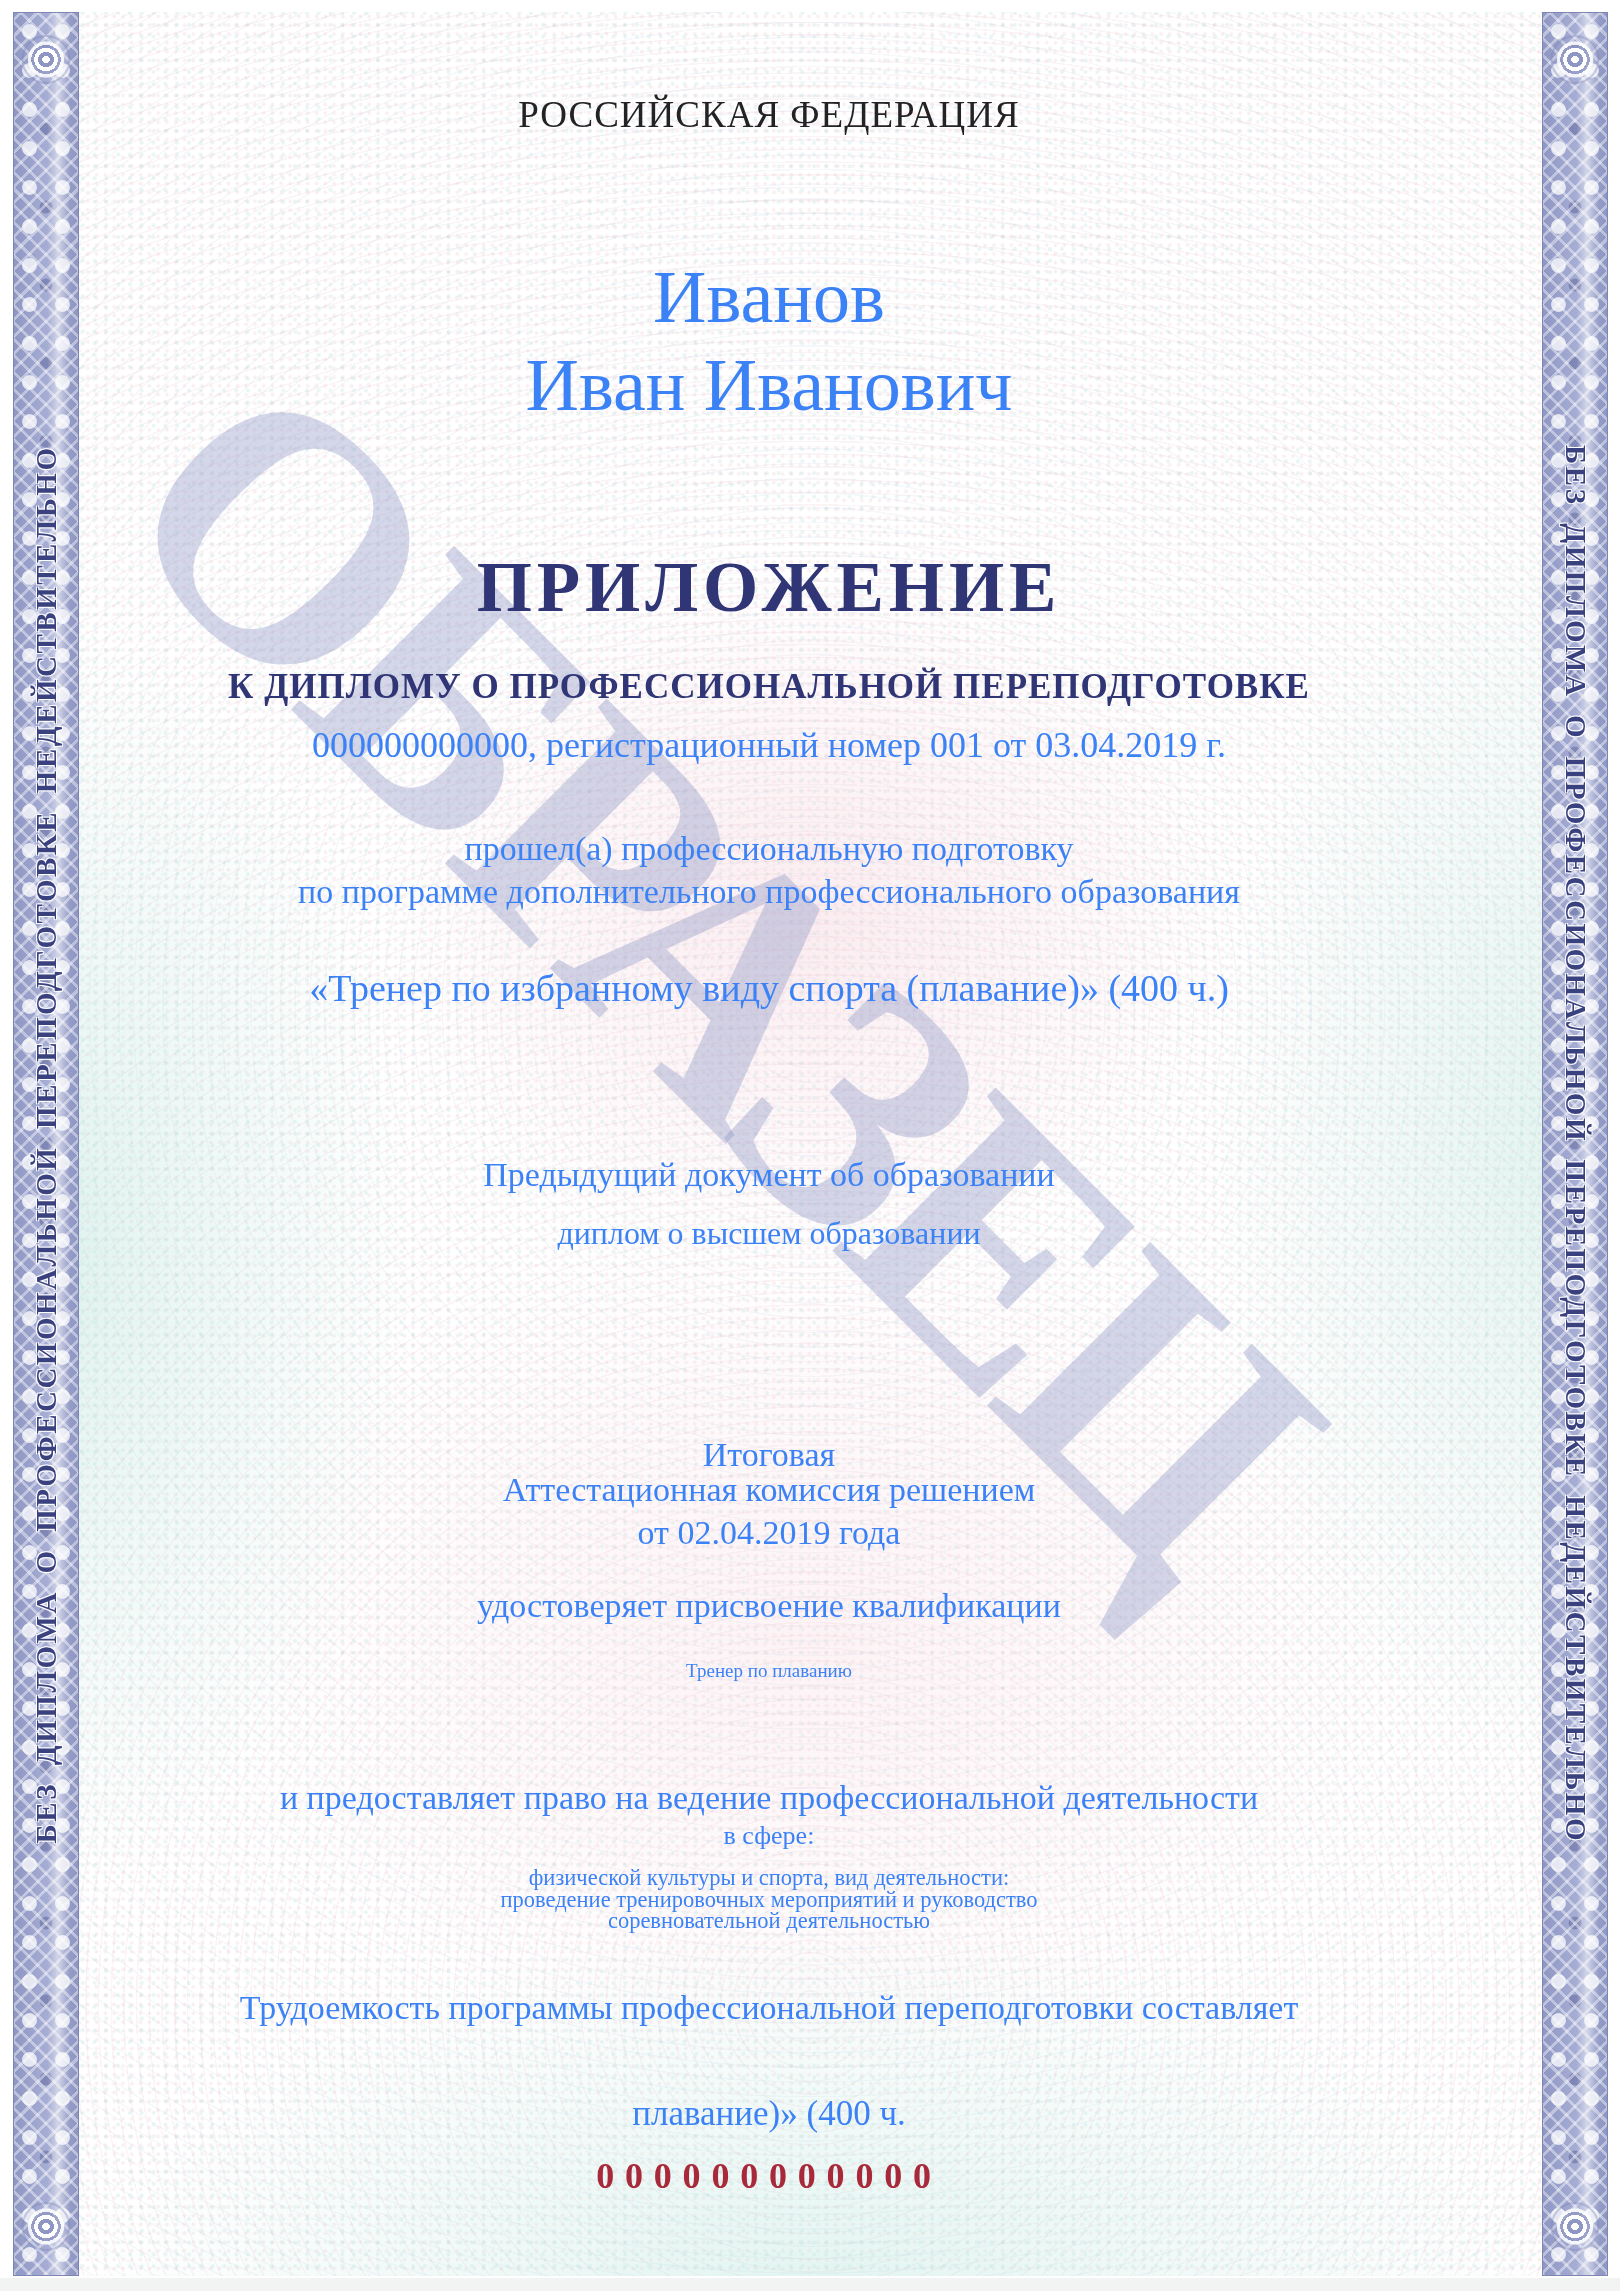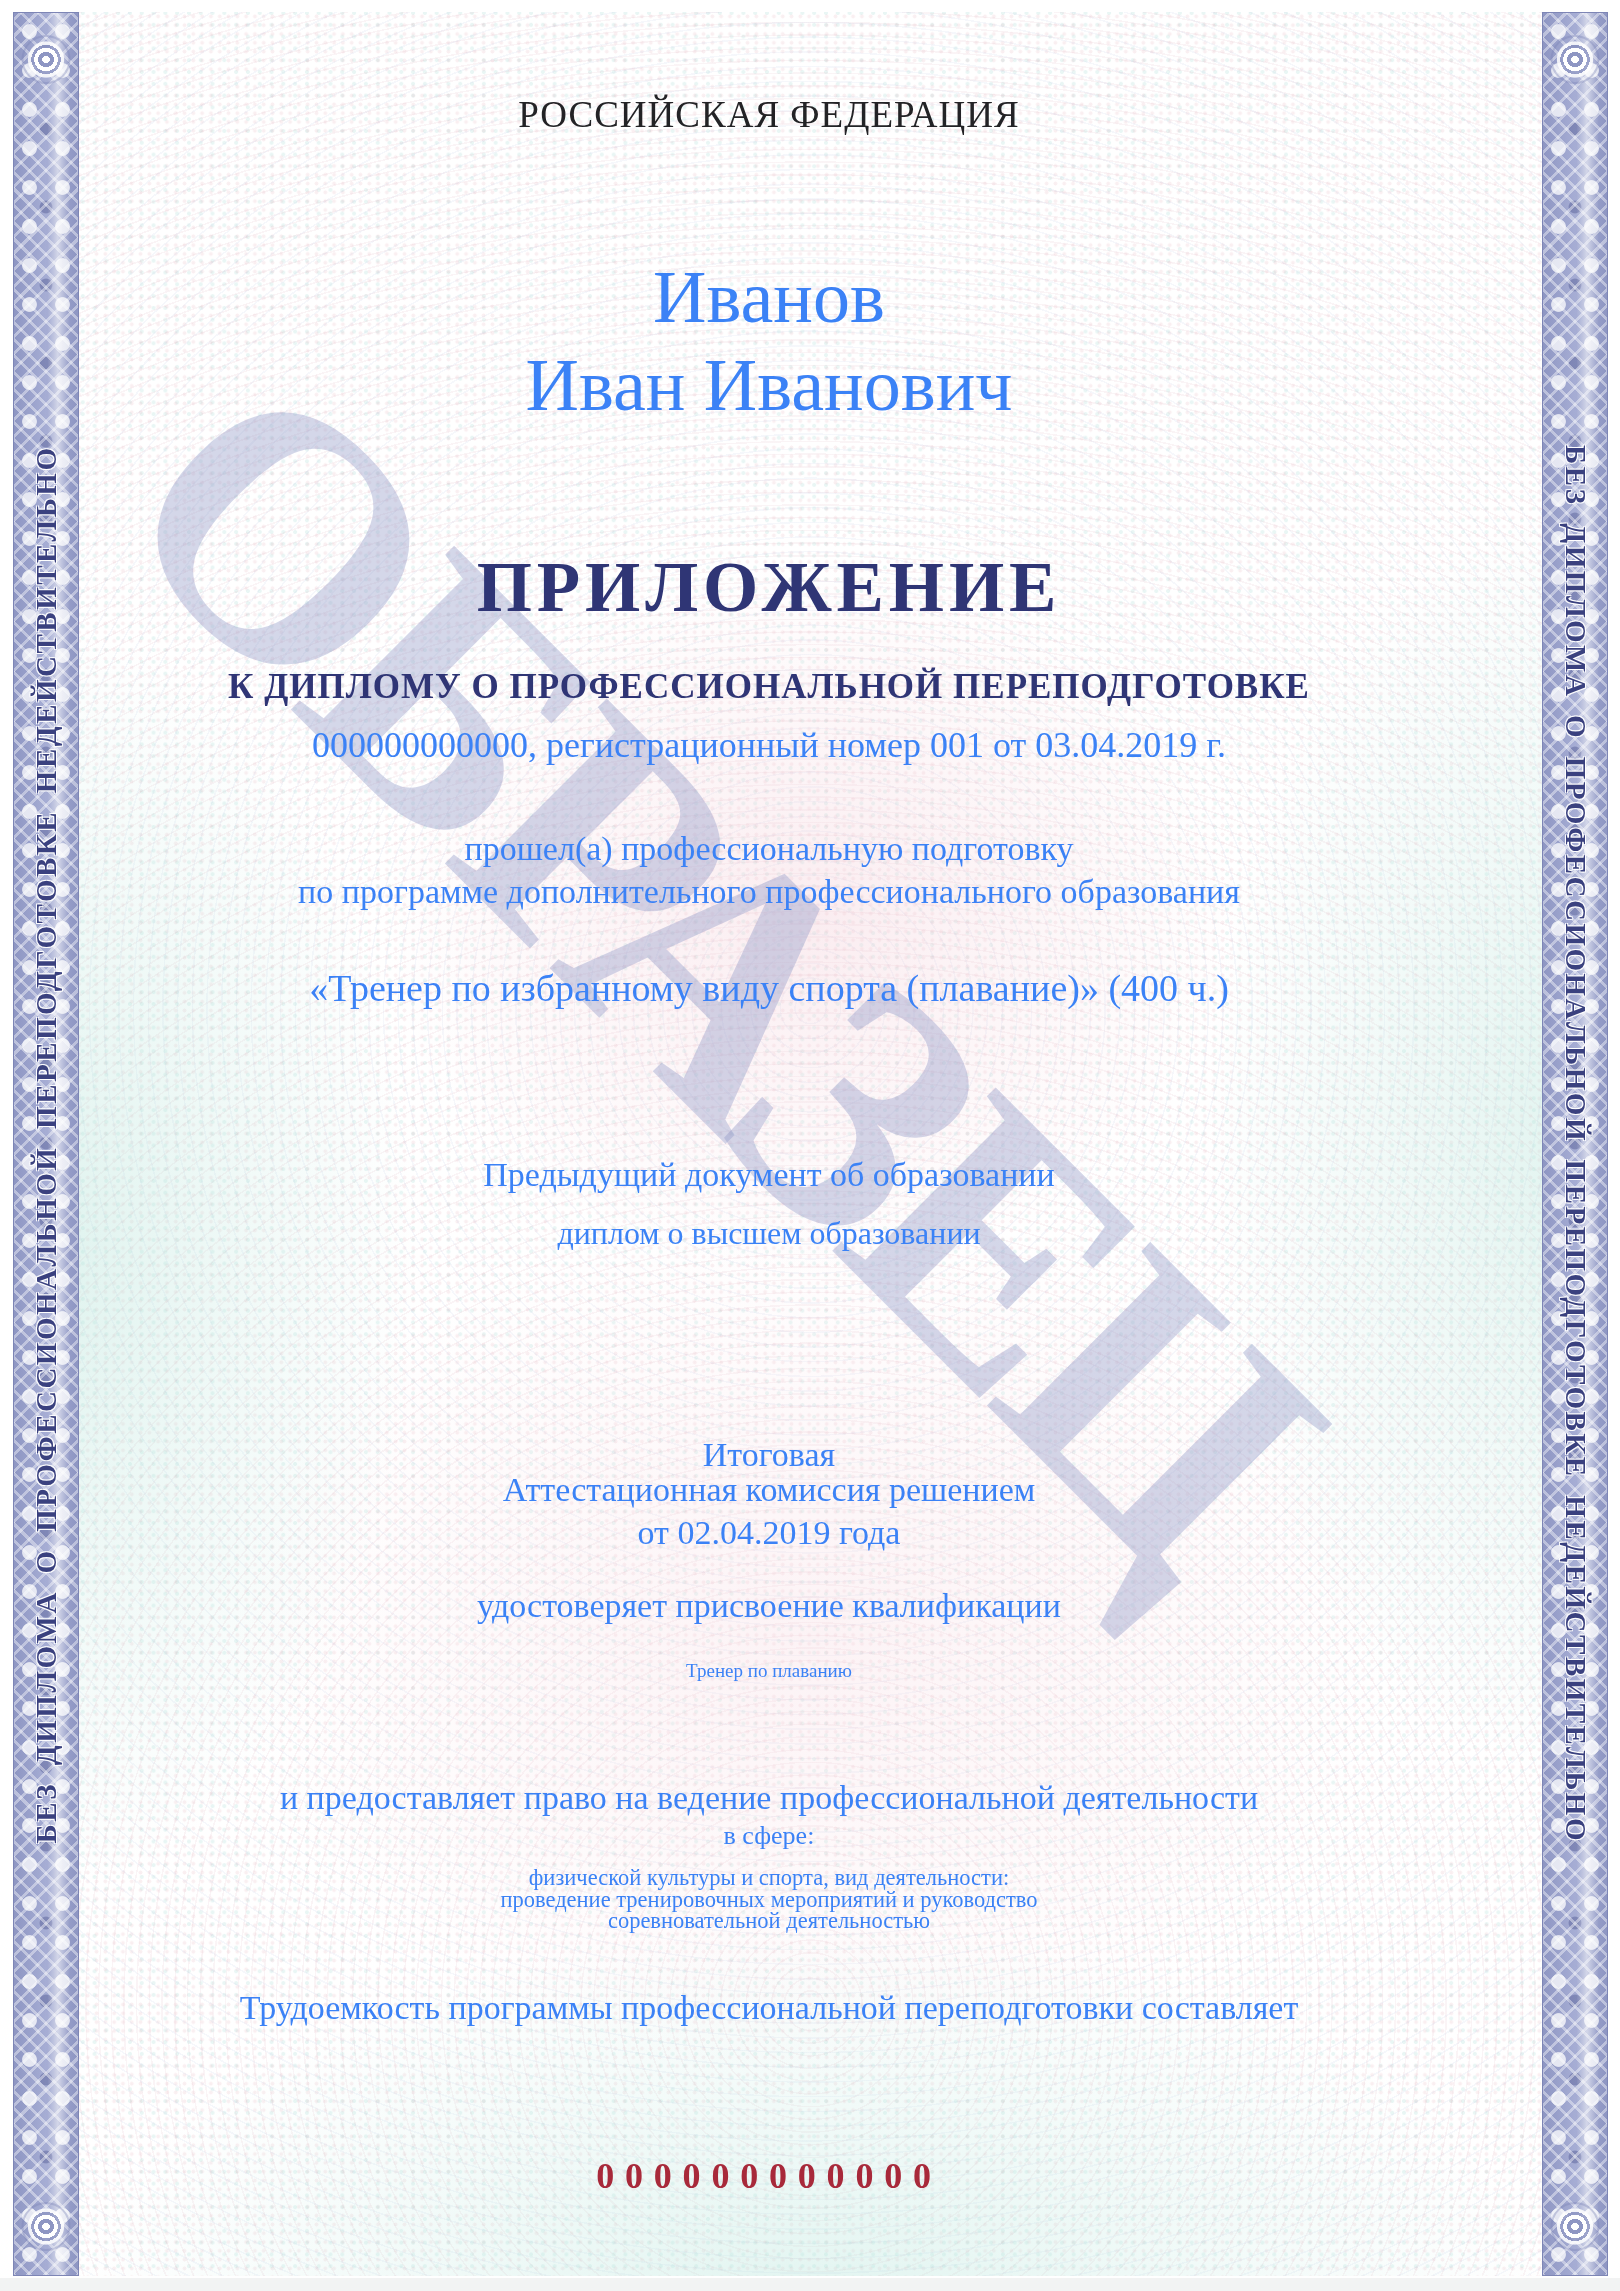--- a/index.html
+++ b/index.html
@@ -139,18 +139,19 @@
   <div class="line qual">удостоверяет присвоение квалификации</div>
   <div class="line qualv">Тренер по плаванию</div>
 
   <div class="line r1">и предоставляет право на ведение профессиональной деятельности</div>
   <div class="line r2">в сфере:</div>
   <div class="line d1">физической культуры и спорта, вид деятельности:</div>
   <div class="line d3">соревновательной деятельностью</div>
   <div class="line d2">проведение тренировочных мероприятий и руководство</div>
 
   <div class="line work">Трудоемкость программы профессиональной переподготовки составляет</div>
+  <div class="line hours">плавание)» (400 ч.</div>
 
   <div class="line serial">000000000000</div>
 
   <div class="scan-edge-bottom"></div>
 </div>
 
 
 </body></html>

